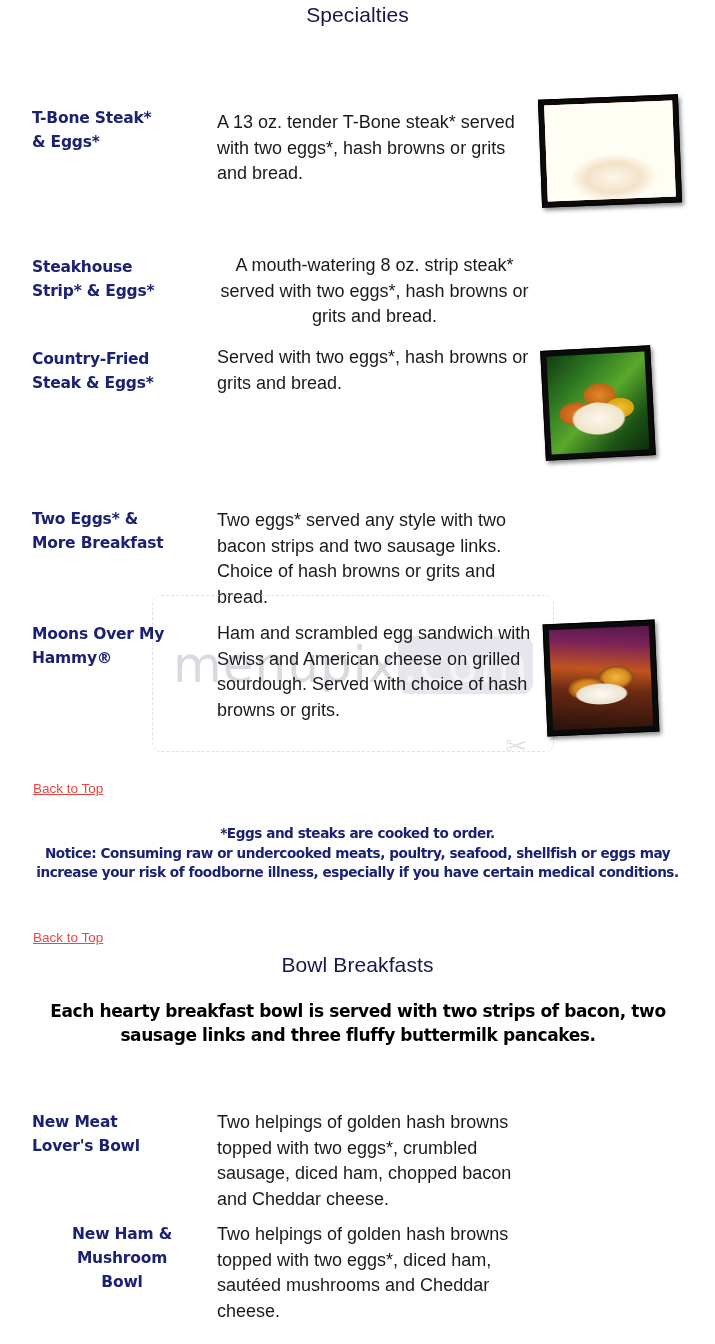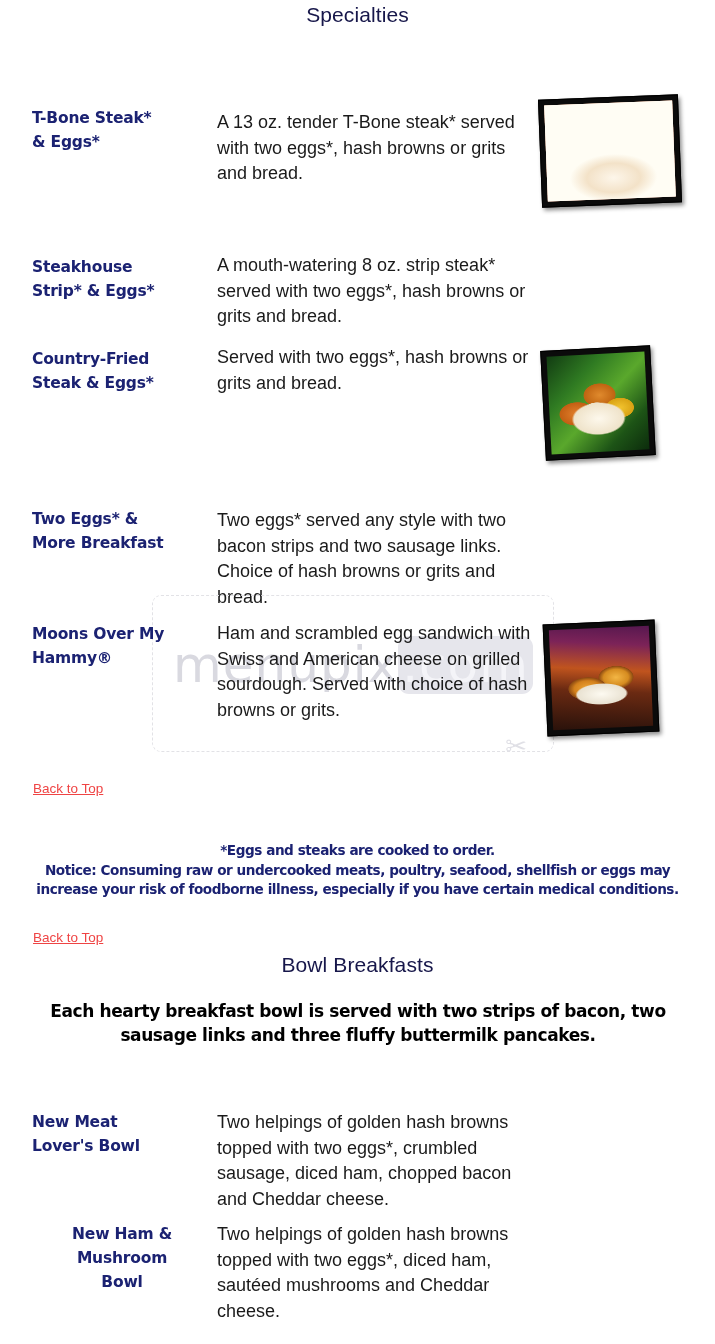--- a/index.html
+++ b/index.html
@@ -127,21 +127,20 @@
     position: absolute;
     left: 22px;
     width: 671px;
     text-align: center;
     font-family: "DejaVu Sans", sans-serif;
     font-size: 13.6px;
     font-weight: bold;
     color: #1b2272;
     line-height: 1.45;
     letter-spacing: -0.45px;
-    margin-top: 17px;
   }
 
   
   .bowl-intro {
     position: absolute;
     left: 33px;
     width: 650px;
     text-align: center;
     font-family: "DejaVu Sans", sans-serif;
     font-size: 17px;
@@ -203,21 +202,21 @@
 &amp; Eggs*</div>
     <div class="item-desc" style="top:110px;">A 13 oz. tender T-Bone steak* served with two eggs*, hash browns or grits and bread.</div>
     <div class="photo photo-1">
       <div class="inner"></div>
     </div>
   </div>
 
   <div class="item">
     <div class="item-name" style="top: 255px; white-space: pre-line;">Steakhouse
 Strip* &amp; Eggs*</div>
-    <div class="item-desc" style="top:253px;">A mouth-watering 8 oz. strip steak* served with two eggs*, hash browns or grits and bread.</div>
+    <div class="item-desc" style="top:253px;text-align:center;">A mouth-watering 8 oz. strip steak* served with two eggs*, hash browns or grits and bread.</div>
   </div>
 
   <div class="item">
     <div class="item-name" style="top: 347px; white-space: pre-line;">Country-Fried
 Steak &amp; Eggs*</div>
     <div class="item-desc" style="top:345px;">Served with two eggs*, hash browns or grits and bread.</div>
     <div class="photo photo-2">
       <div class="inner"></div>
     </div>
   </div>

